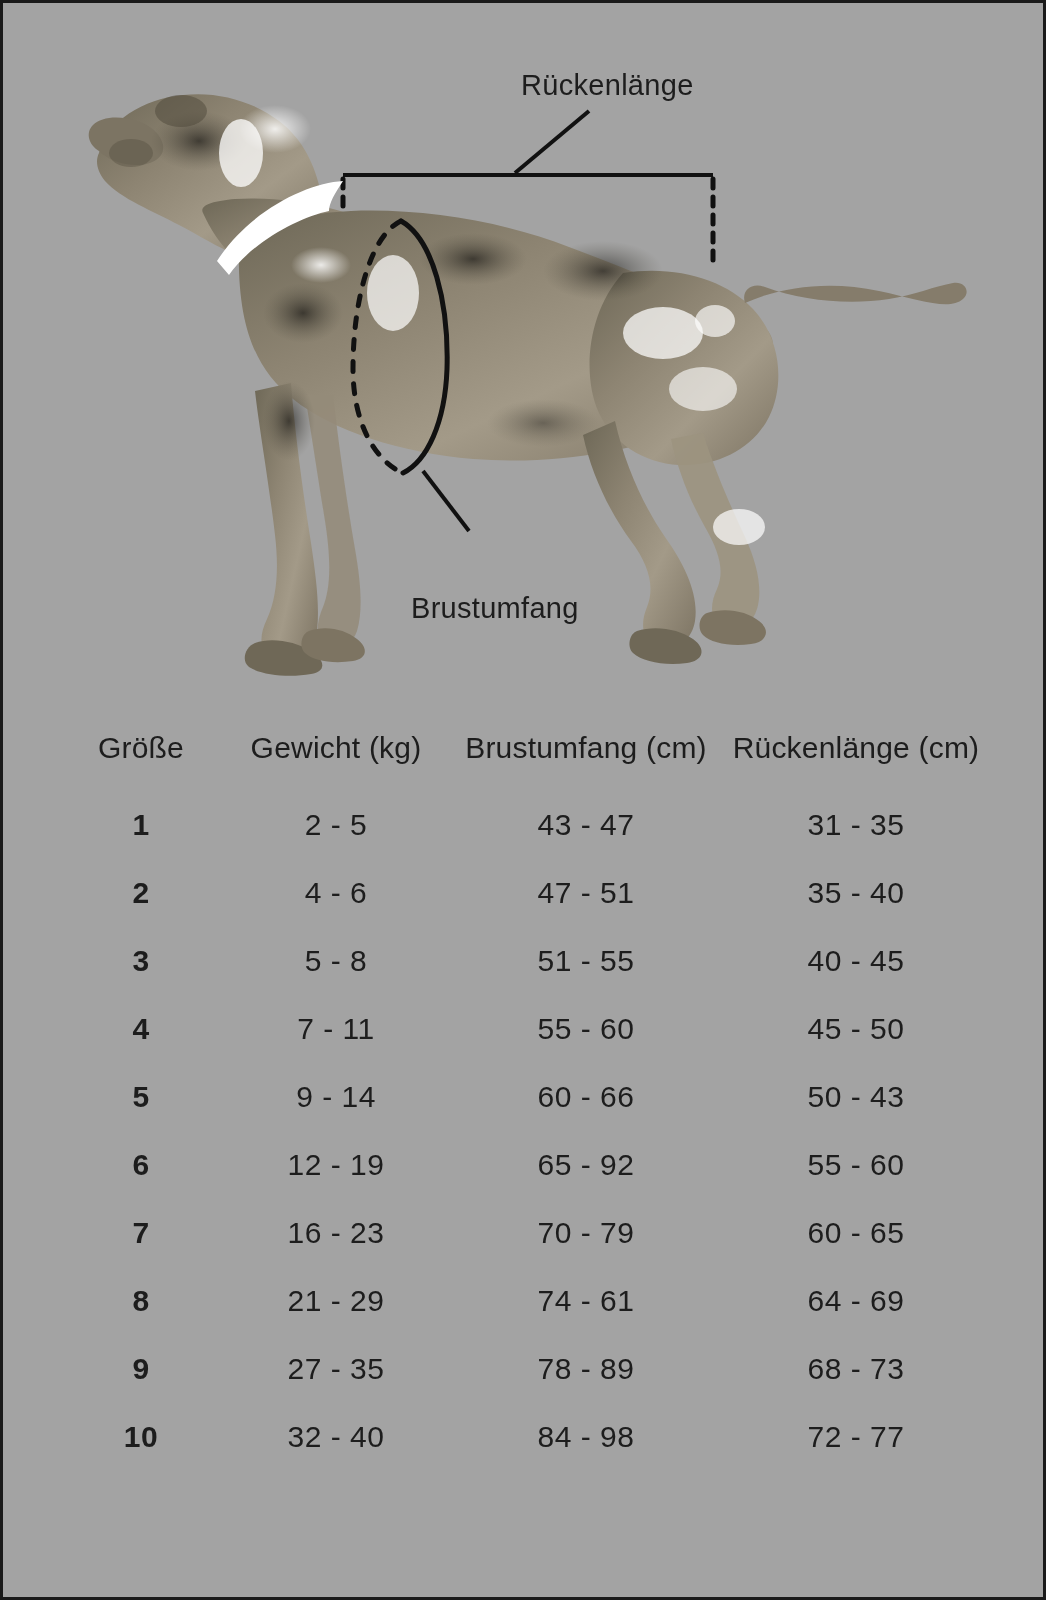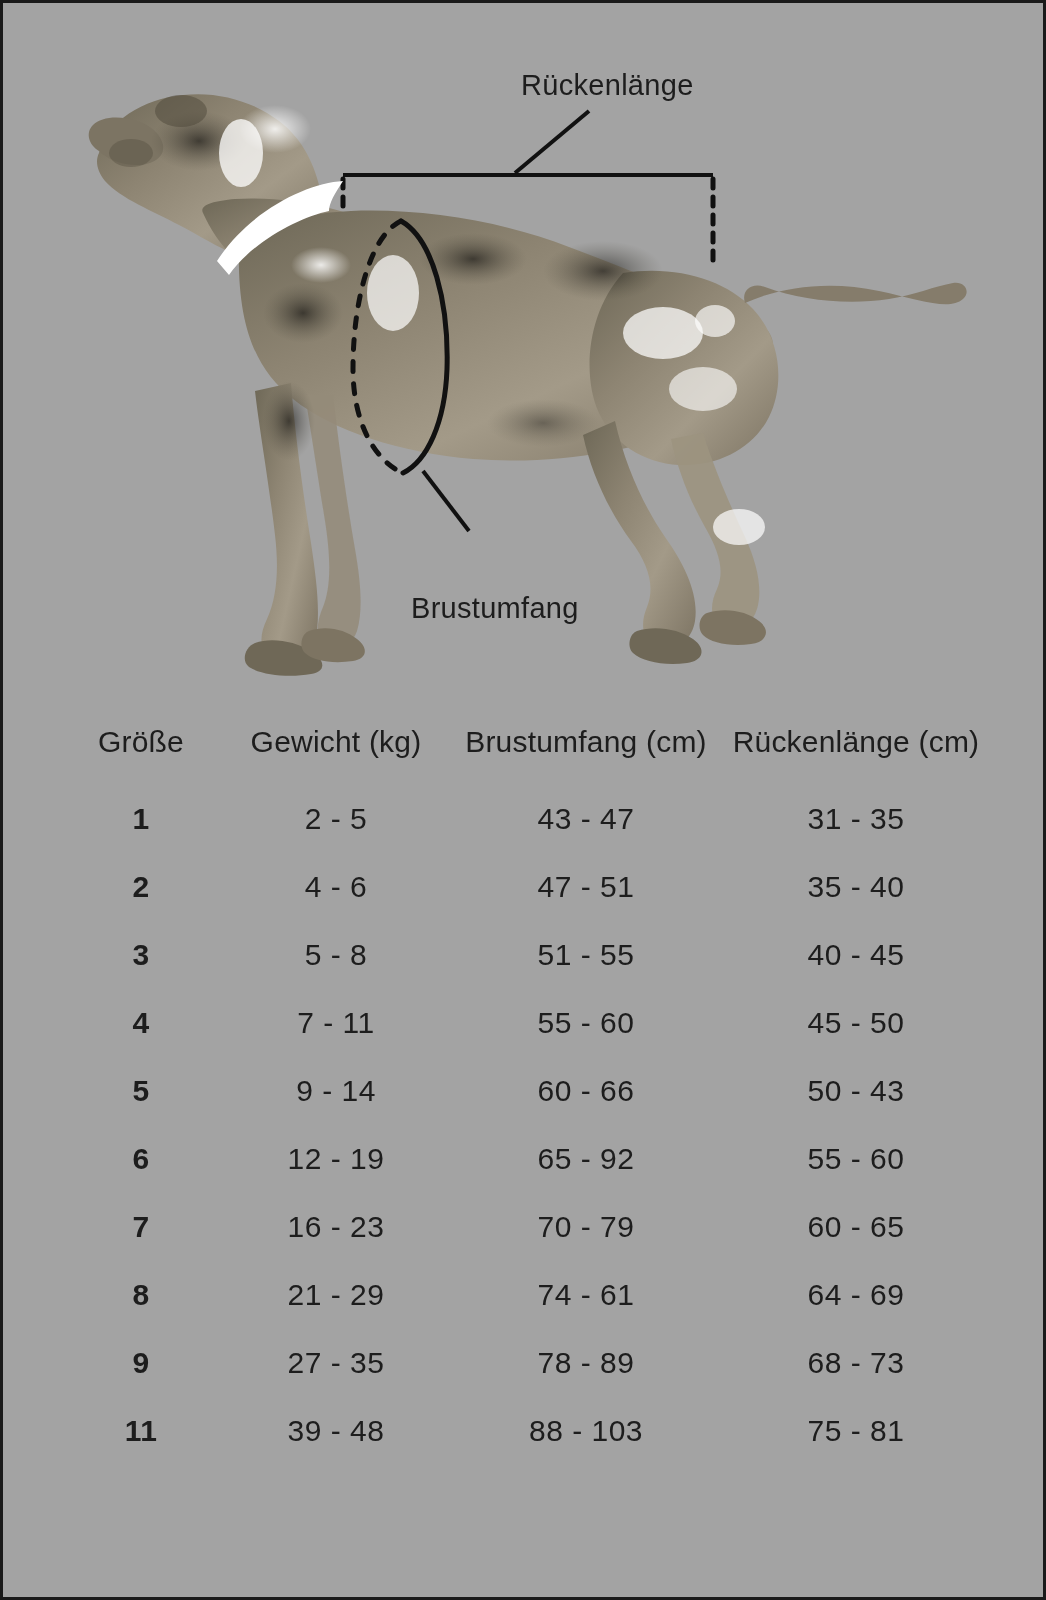--- a/index.html
+++ b/index.html
@@ -52,21 +52,21 @@
 
   
   .table-wrap {
     position: absolute;
     left: 0;
     top: 718px;
     width: 1046px;
   }
   table.size-table {
     width: 930px;
-    margin: 4px auto;
+    margin: 10px auto;
     border-collapse: collapse;
     table-layout: fixed;
   }
   table.size-table th {
     font-weight: normal;
     font-size: 30px;
     color: #1d1d1d;
     padding: 0 0 26px 0;
     text-align: center;
     letter-spacing: 0.2px;
@@ -272,22 +272,22 @@
           <td>74 - 61</td>
           <td>64 - 69</td>
         </tr>
         <tr>
           <td class="col-size">9</td>
           <td>27 - 35</td>
           <td>78 - 89</td>
           <td>68 - 73</td>
         </tr>
         <tr>
-          <td class="col-size">11</td>
-          <td>39 - 48</td>
-          <td>88 - 103</td>
-          <td>75 - 81</td>
+          <td class="col-size">10</td>
+          <td>32 - 40</td>
+          <td>84 - 98</td>
+          <td>72 - 77</td>
         </tr>
       </tbody>
     </table>
   </div>
 
 </div>
 
 </body></html>

